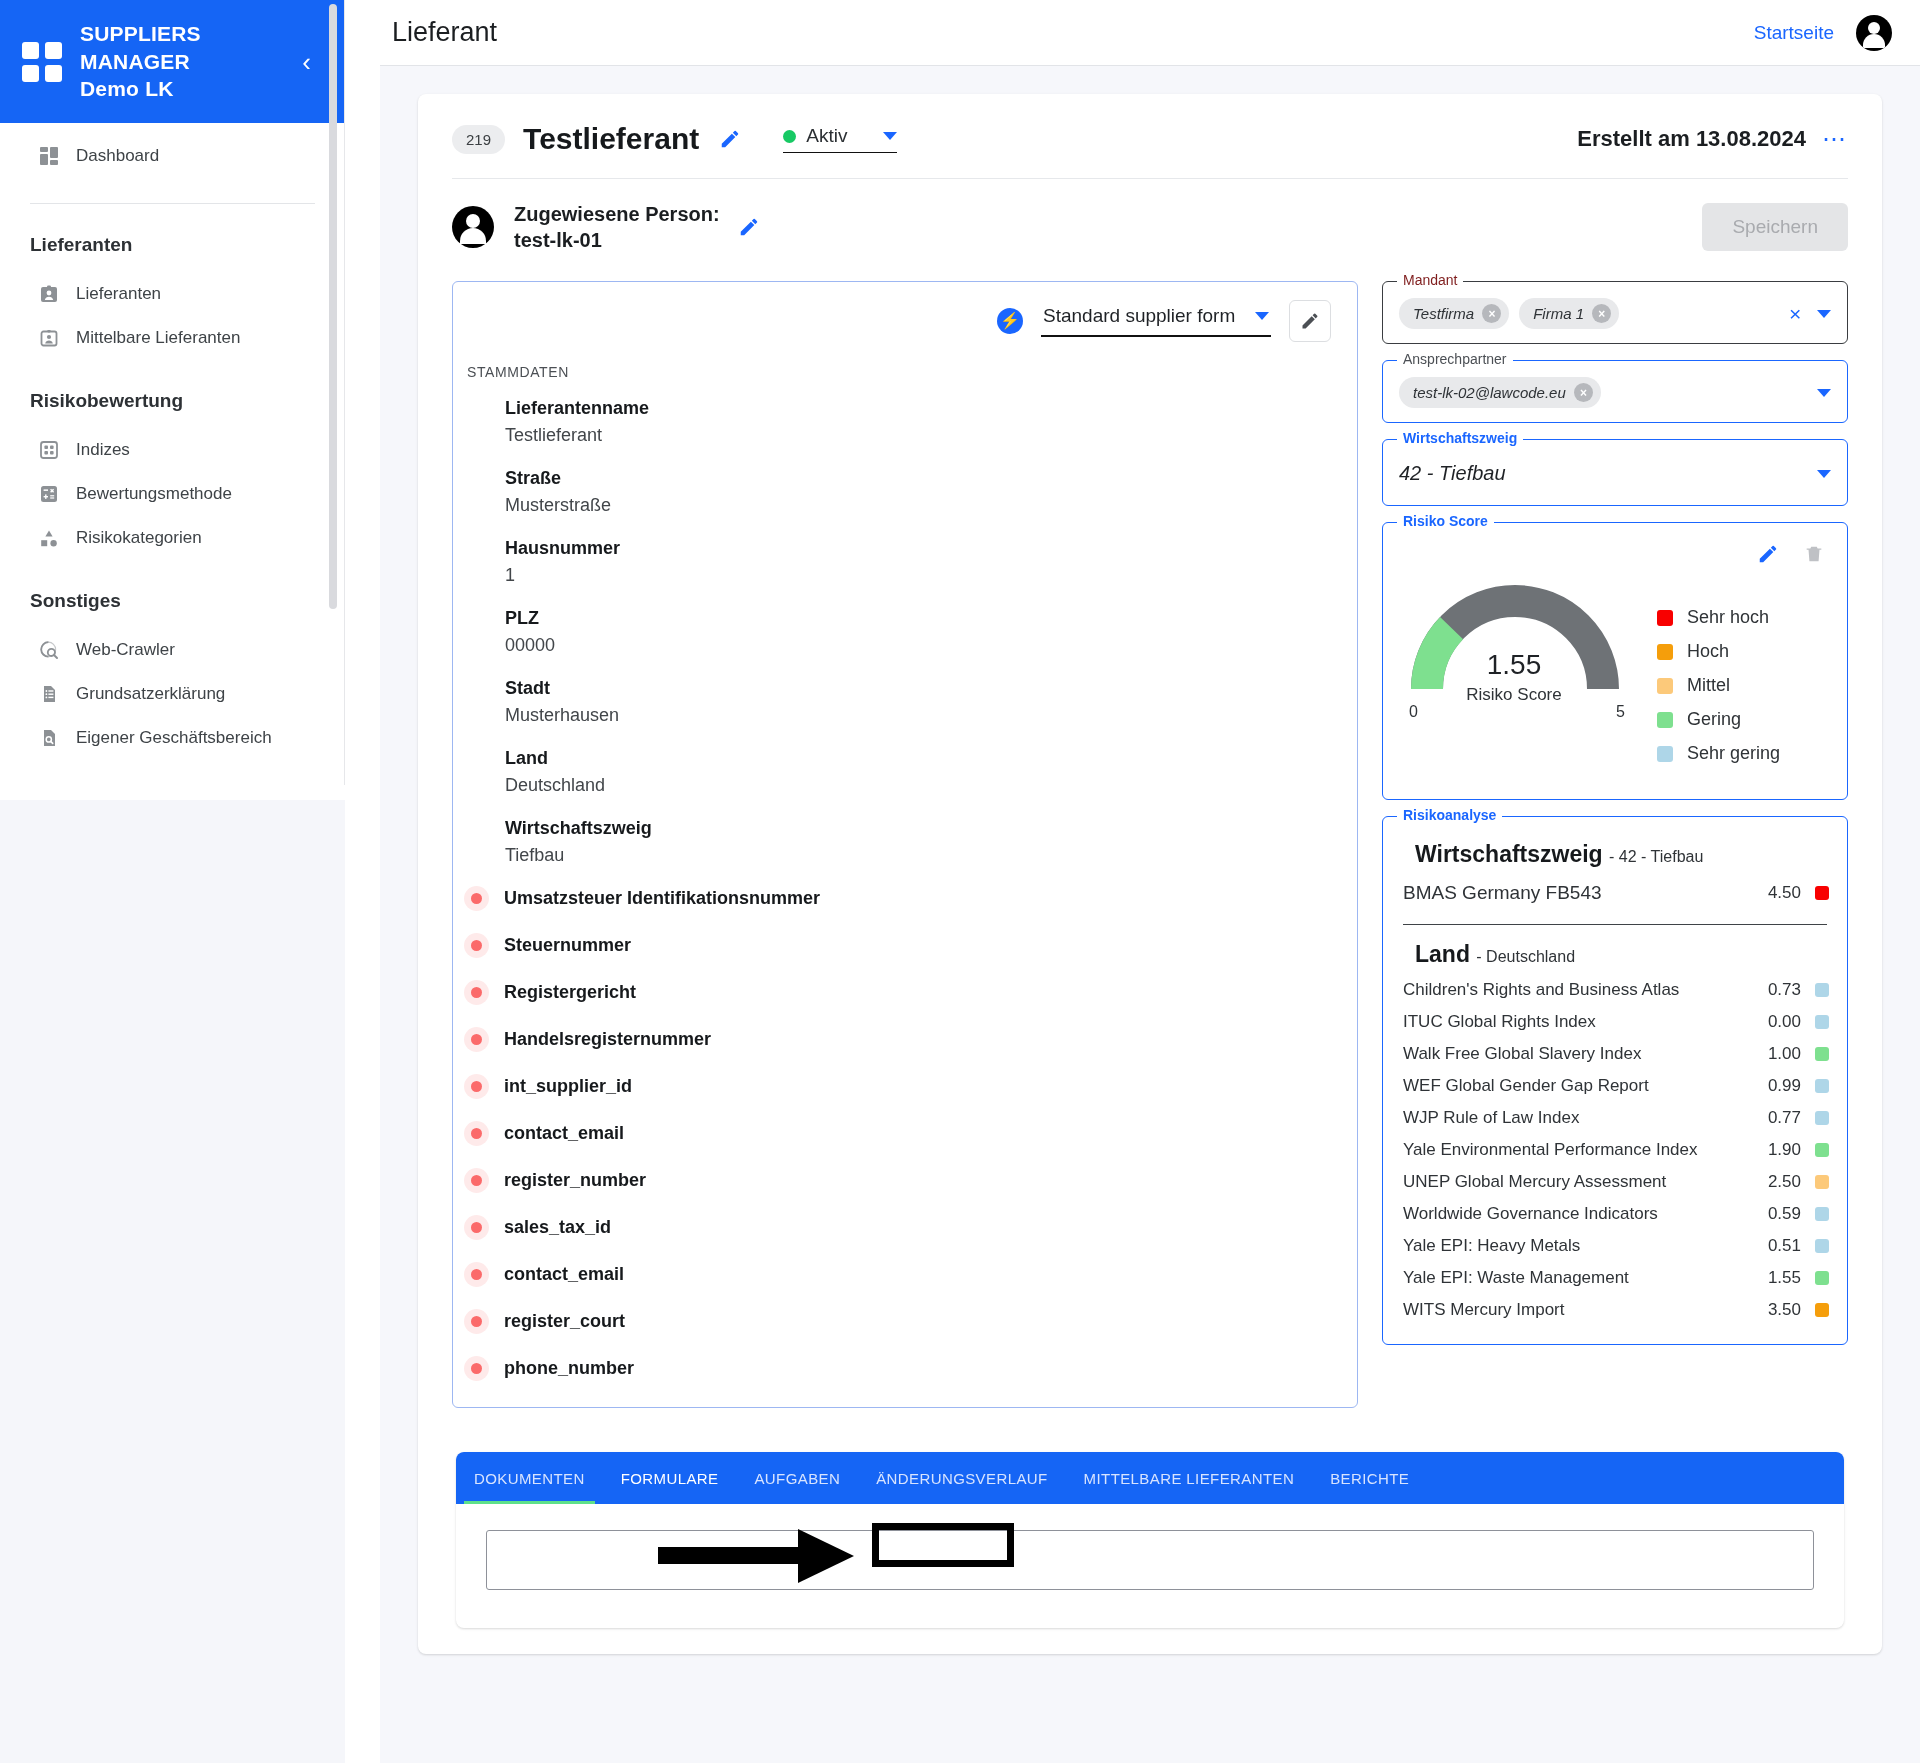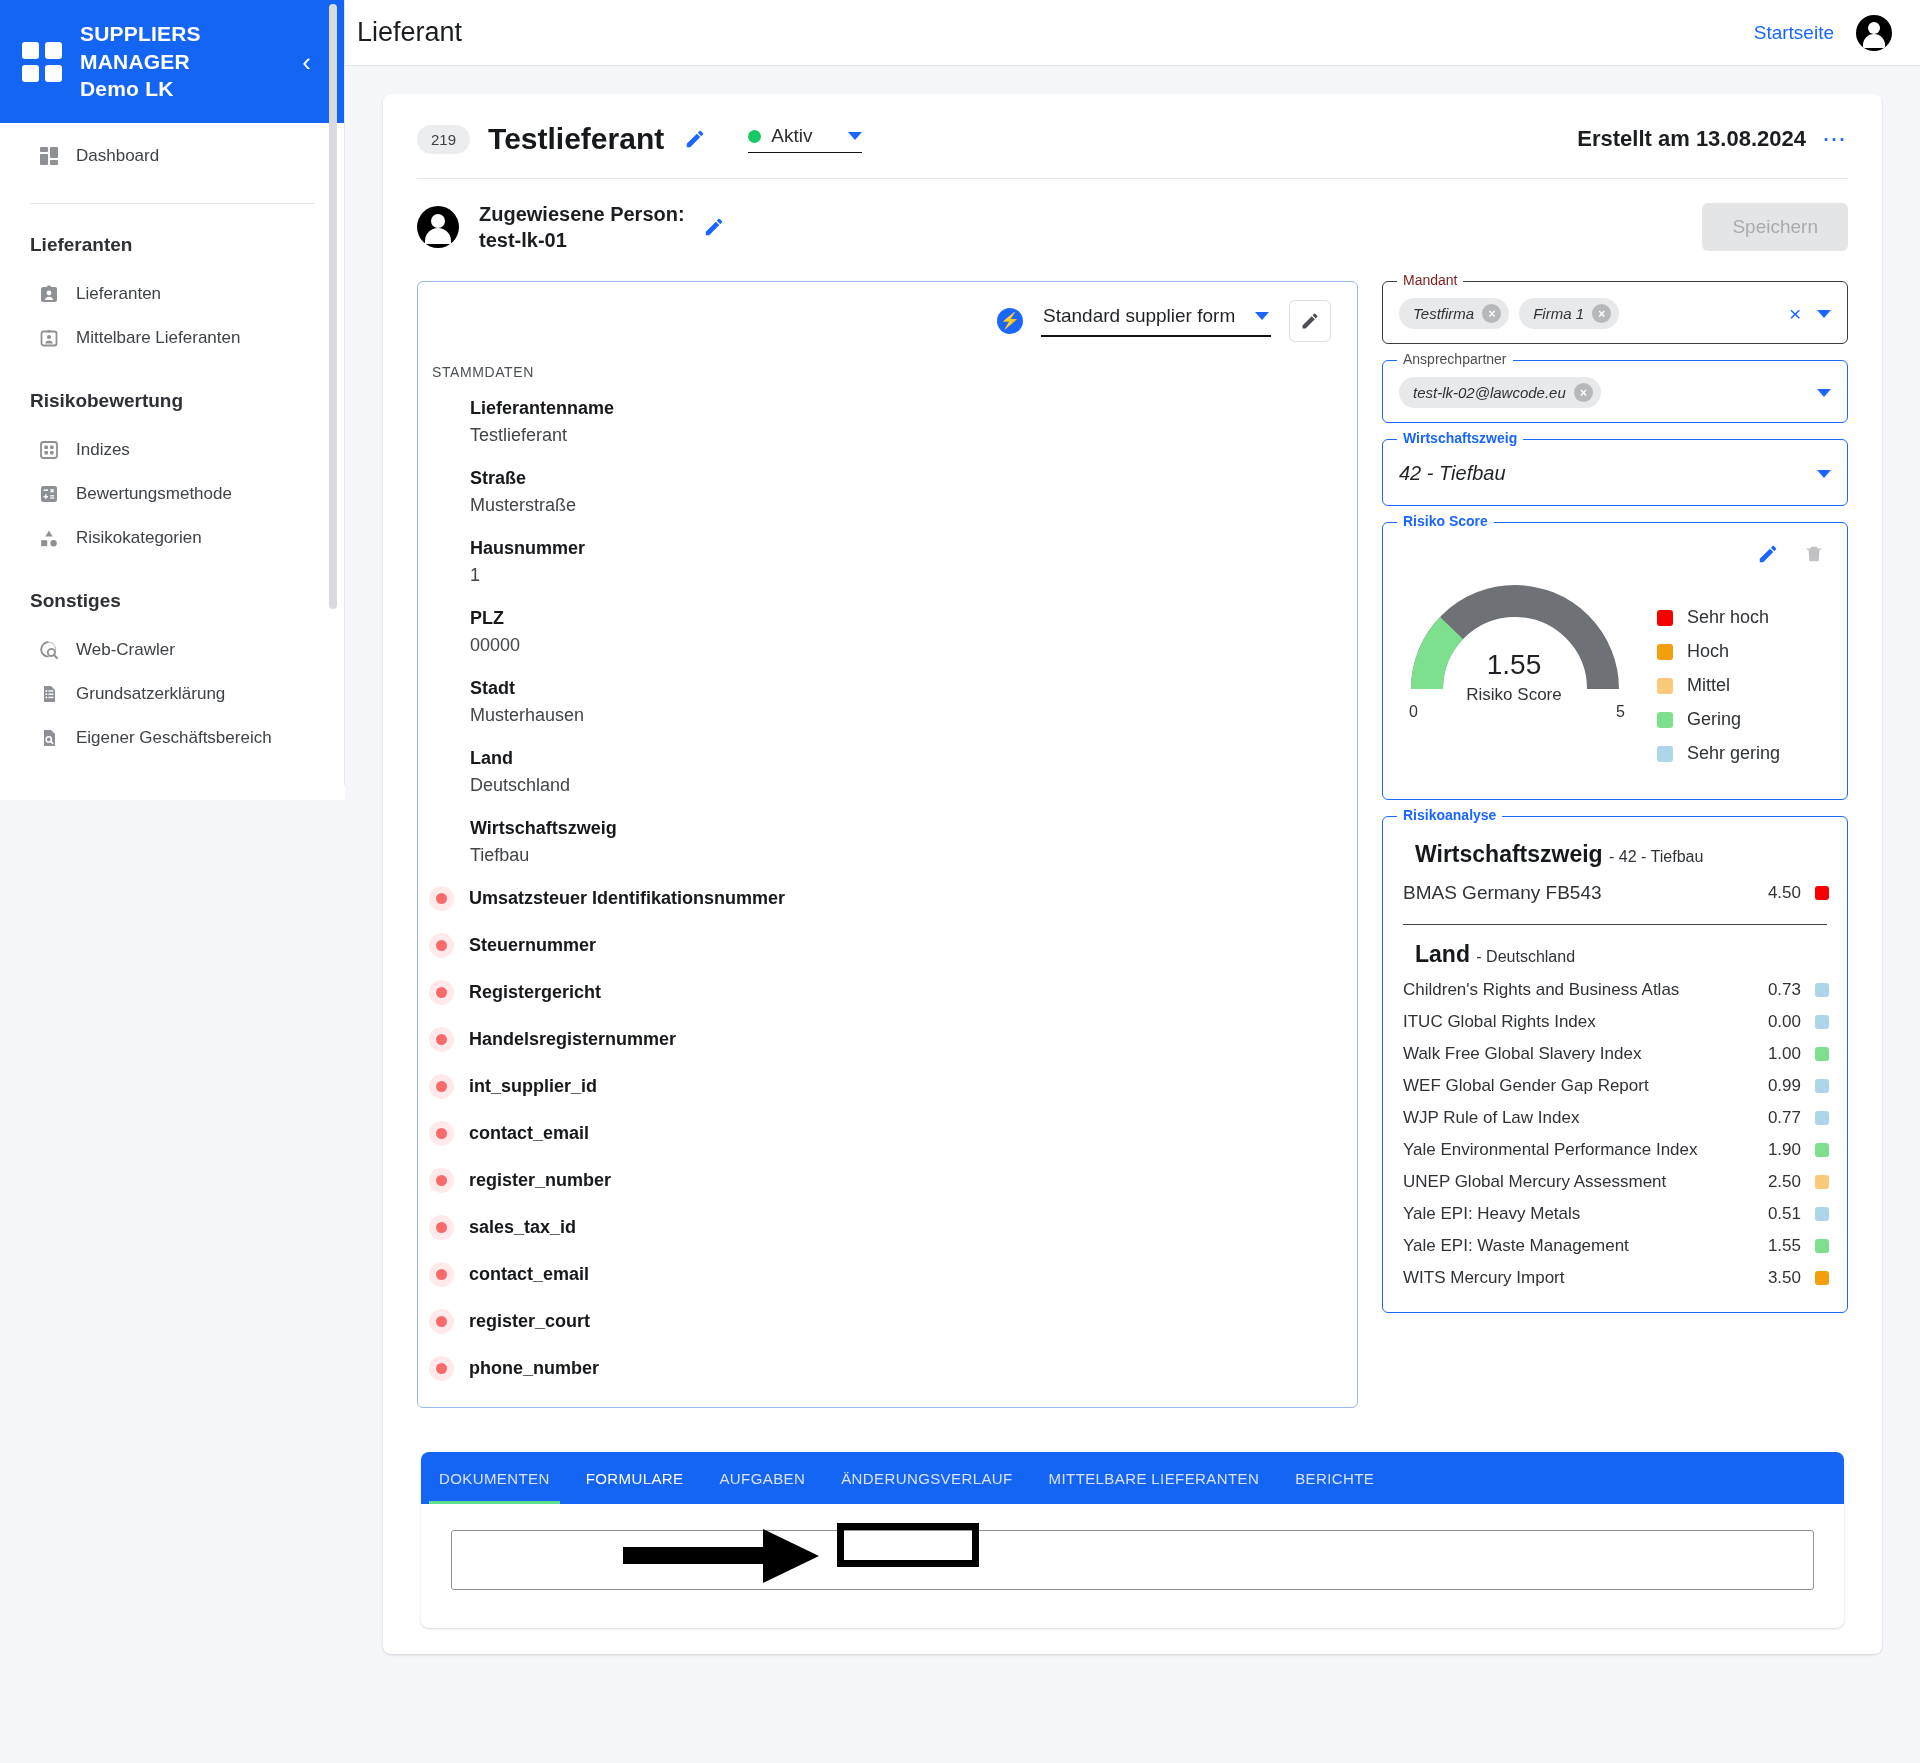--- a/index.html
+++ b/index.html
@@ -2,21 +2,21 @@
 <html><head>
 <meta charset="utf-8">
 <style>
   * { box-sizing: border-box; margin: 0; padding: 0; }
   html, body {
     width: 1920px; height: 1763px;
     font-family: "Liberation Sans", sans-serif;
     background: #ffffff;
     overflow: hidden;
   }
-  .app { display: flex; width: 1920px; height: 1763px; position: relative; }
+  .app { display: flex; width: 1920px; height: 1763px; position: relative; gap: 35px; }
 
   
   .sidebar {
     width: 345px; flex: 0 0 345px;
     background: #ffffff;
     height: 100%;
     position: relative;
     border-right: 0;
   }
   .brand {
@@ -647,20 +647,25 @@
                 <span class="ra-name">Yale Environmental Performance Index</span>
                 <span class="ra-val">1.90</span>
                 <span class="ra-sw" style="background:#7ee08f"></span>
               </div>
               <div class="ra-row">
                 <span class="ra-name">UNEP Global Mercury Assessment</span>
                 <span class="ra-val">2.50</span>
                 <span class="ra-sw" style="background:#fcc97a"></span>
               </div>
               <div class="ra-row">
+                <span class="ra-name">Worldwide Governance Indicators</span>
+                <span class="ra-val">0.59</span>
+                <span class="ra-sw" style="background:#aed6e8"></span>
+              </div>
+              <div class="ra-row">
                 <span class="ra-name">Yale EPI: Heavy Metals</span>
                 <span class="ra-val">0.51</span>
                 <span class="ra-sw" style="background:#aed6e8"></span>
               </div>
               <div class="ra-row">
                 <span class="ra-name">Yale EPI: Waste Management</span>
                 <span class="ra-val">1.55</span>
                 <span class="ra-sw" style="background:#7ee08f"></span>
               </div>
               <div class="ra-row">

